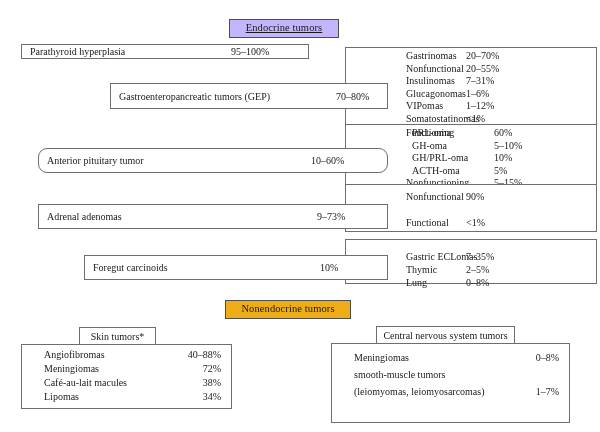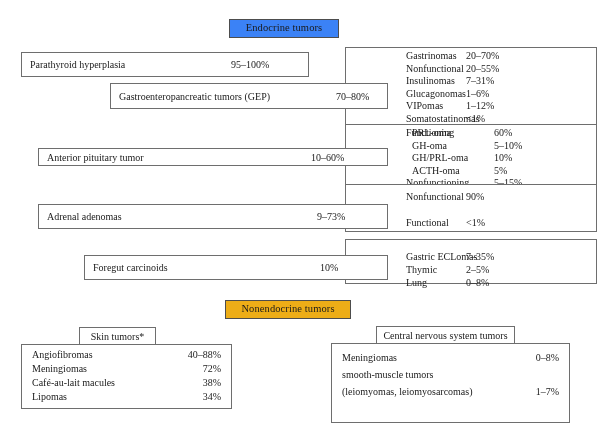--- a/index.html
+++ b/index.html
@@ -27,21 +27,21 @@
   .pill {
     border: 1px solid #4d4d4d;
     text-align: center;
     font-size: 10.5px;
     line-height: 1;
     display: flex;
     align-items: center;
     justify-content: center;
     letter-spacing: .1px;
   }
-  .pill-green { background: #3b82f6; }
+  .pill-green { background: #c4b5fd; text-decoration: underline; }
   .pill-orange { background: #edad17; }
 
   
   .box {
     border: 1px solid #6e6e6e;
     background: #ffffff;
   }
   .box-left {
     display: flex;
     align-items: center;
@@ -85,20 +85,21 @@
     display: flex;
     align-items: center;
     justify-content: center;
     z-index: 3;
   }
   .bottom-box {
     border: 1px solid #6e6e6e;
     background: #ffffff;
     font-size: 10px;
     box-sizing: border-box;
+    padding-left: 12px;
   }
   .brow {
     display: flex;
     justify-content: space-between;
     line-height: 14px;
     padding: 0 10px 0 10px;
     white-space: nowrap;
   }
   .brow-wide { line-height: 17px; }
   .brow .b-val { }
@@ -192,31 +193,31 @@
     <div class="rrow" style="line-height:13px;">
       <span class="c-name">Thymic</span>
       <span class="c-val">2–5%</span>
     </div>
     <div class="rrow" style="line-height:13px;">
       <span class="c-name">Lung</span>
       <span class="c-val">0–8%</span>
     </div>
   </div>
 
-  <div class="abs box box-left z-left" style="left:21px; top:52px; width:288px; height:25px;">
+  <div class="abs box box-left z-left" style="left:21px; top:44px; width:288px; height:15px;">
     <span class="lbl">Parathyroid hyperplasia</span>
     <span class="pct" style="left:209px;">95–100%</span>
   </div>
 
   <div class="abs box box-left z-left" style="left:110px; top:83px; width:278px; height:26px;">
     <span class="lbl">Gastroenteropancreatic tumors (GEP)</span>
     <span class="pct" style="left:225px;">70–80%</span>
   </div>
 
-  <div class="abs box box-left z-left" style="left:38px; top:148px; width:350px; height:18px;">
+  <div class="abs box box-left z-left" style="left:38px; top:148px; width:350px; height:25px;border-radius:9px;">
     <span class="lbl">Anterior pituitary tumor</span>
     <span class="pct" style="left:272px;">10–60%</span>
   </div>
 
   <div class="abs box box-left z-left" style="left:38px; top:204px; width:350px; height:25px;">
     <span class="lbl">Adrenal adenomas</span>
     <span class="pct" style="left:278px;">9–73%</span>
   </div>
 
   <div class="abs box box-left z-left" style="left:84px; top:255px; width:304px; height:25px;">

